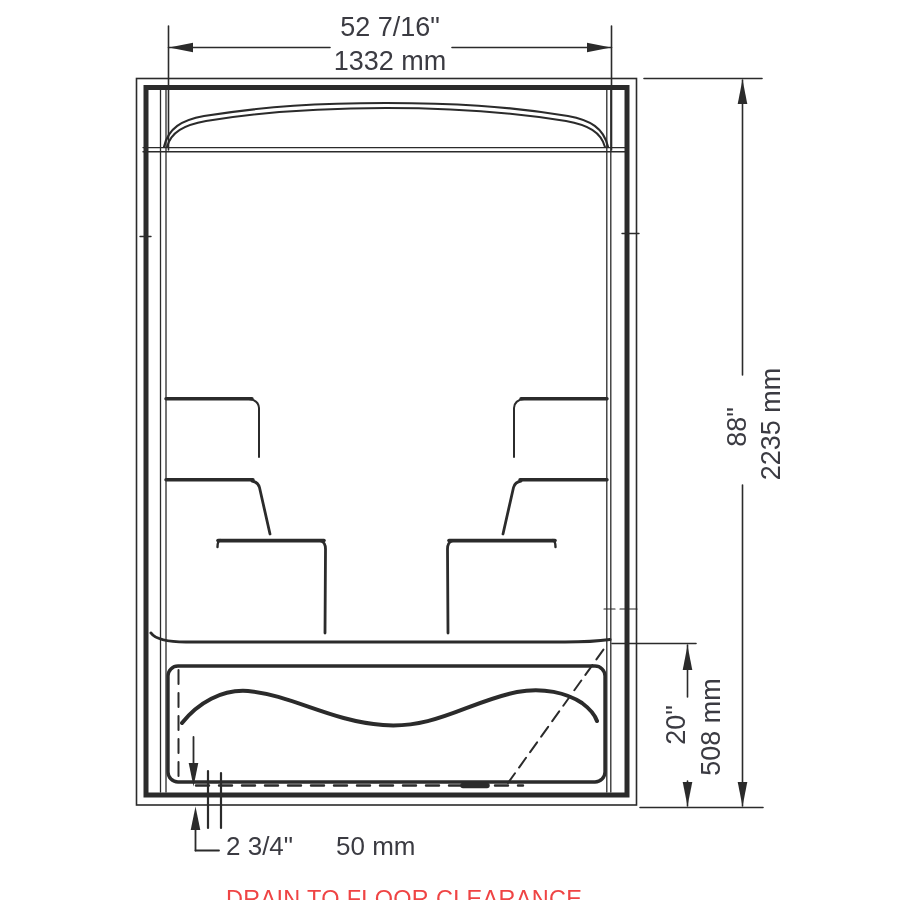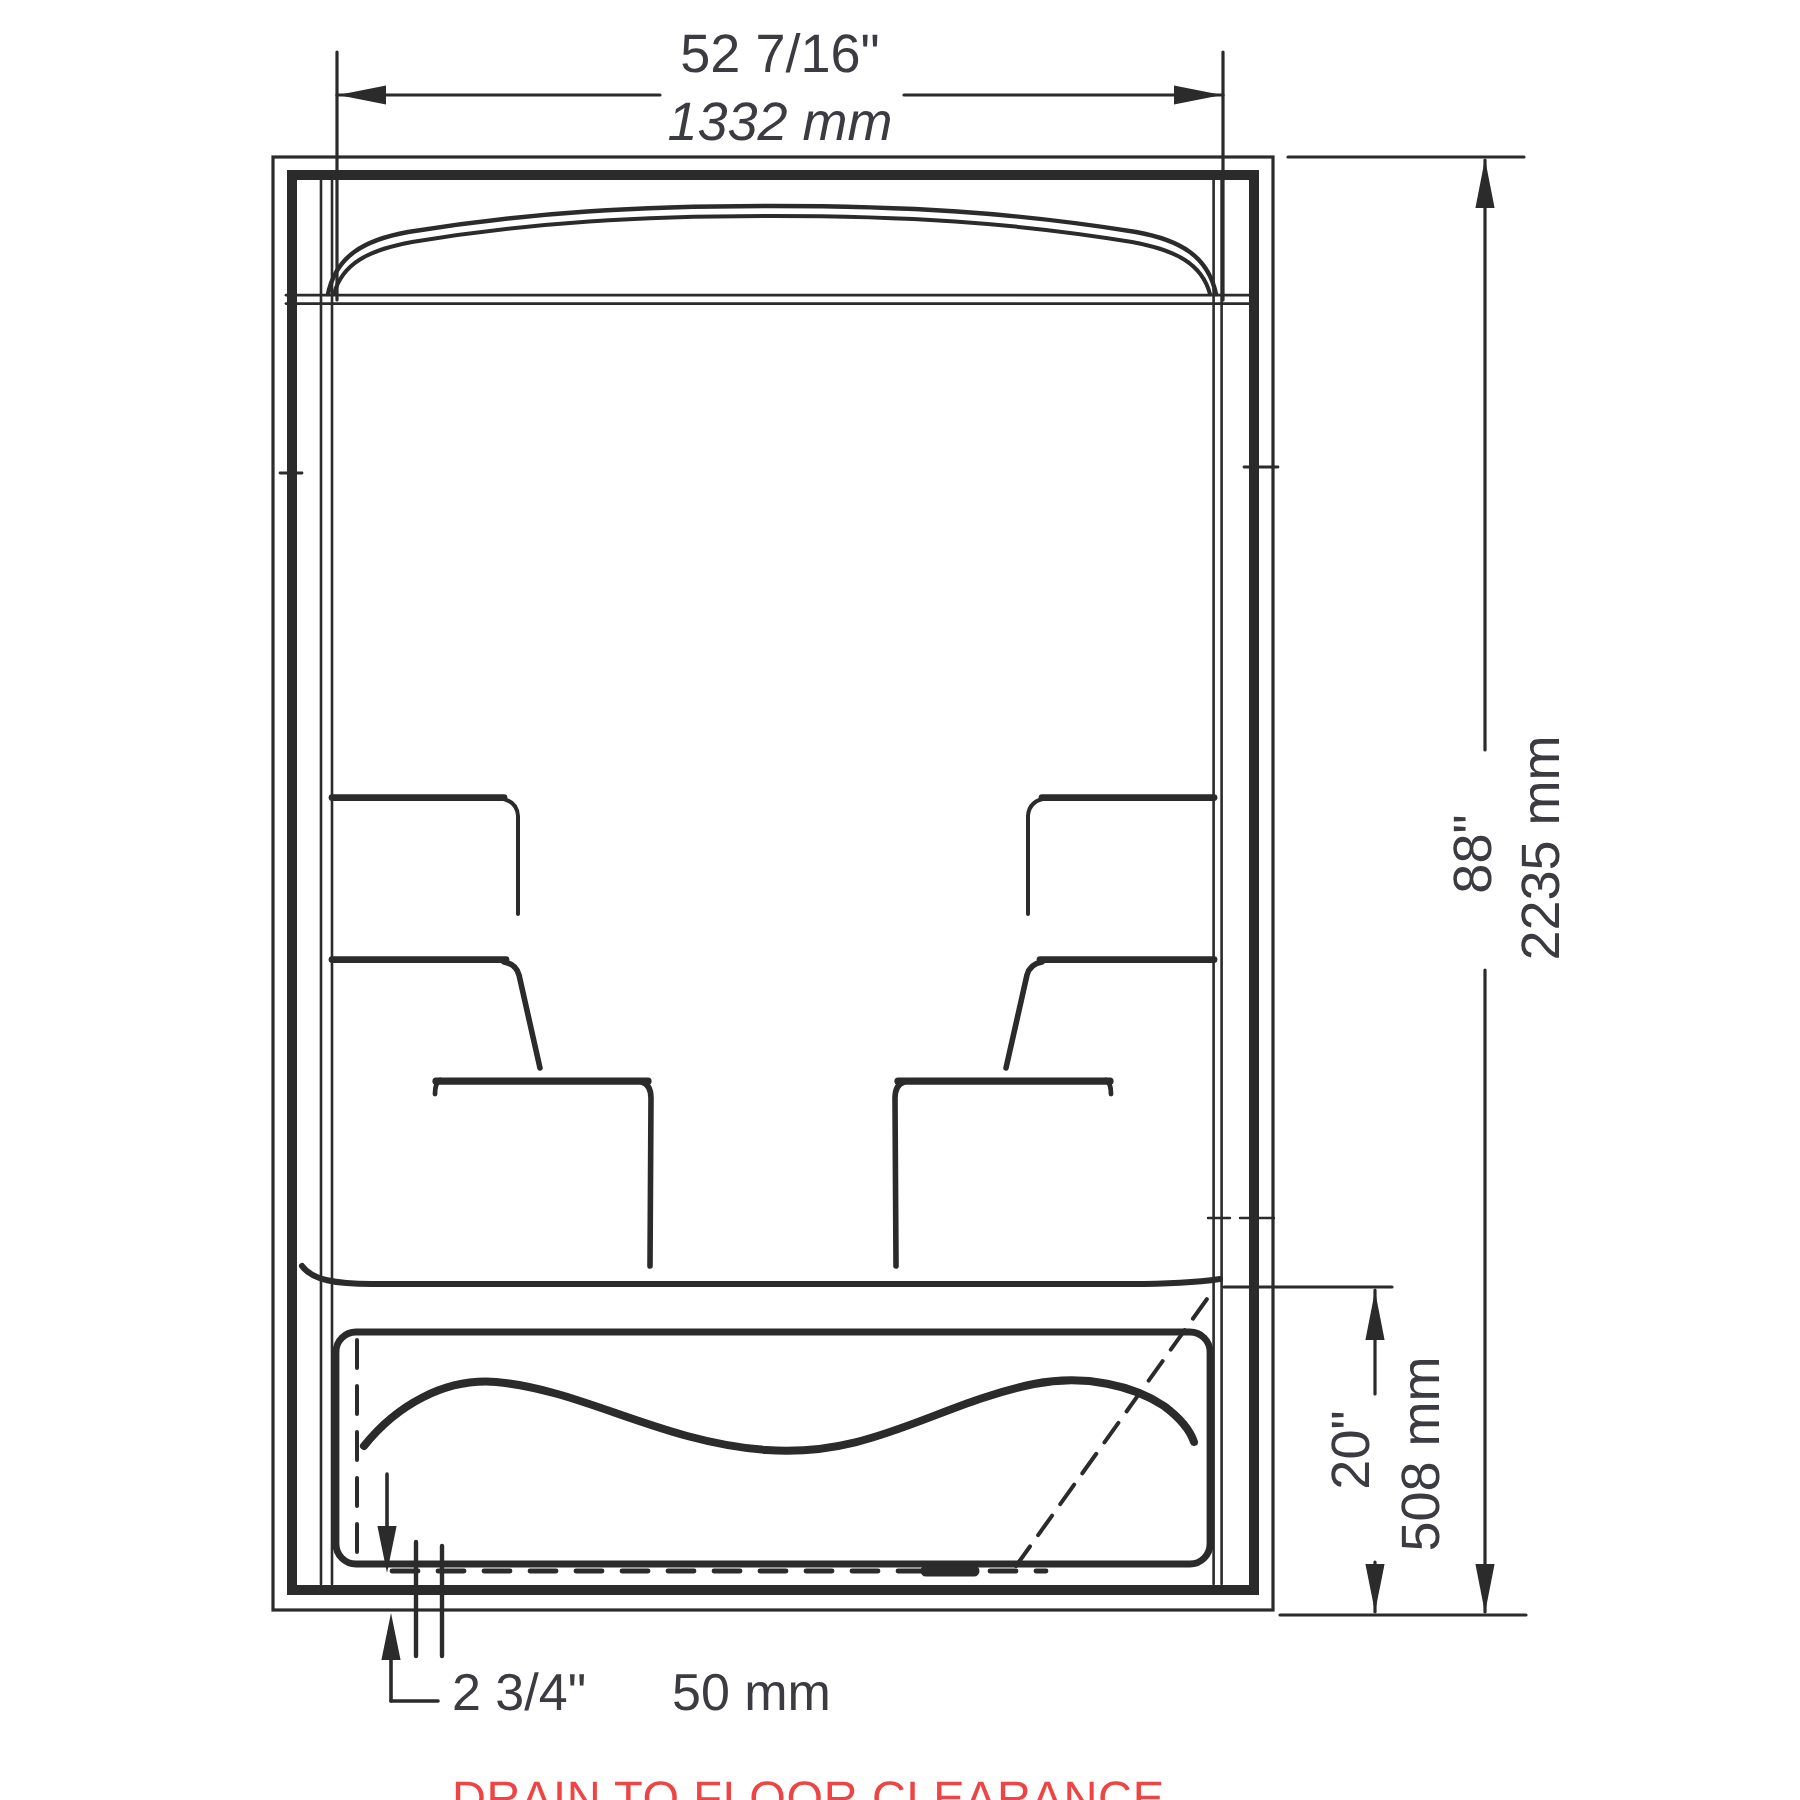--- a/index.html
+++ b/index.html
@@ -141,21 +141,21 @@
       <line x1="193.5" y1="737" x2="193.5" y2="766"></line>
       <polygon points="193.5,786.5 188.7,763 198.3,763" fill="#2b2b2b" stroke="none"></polygon>
       <polygon points="195.5,806.5 190.7,830 200.3,830" fill="#2b2b2b" stroke="none"></polygon>
       <line x1="195.5" y1="828" x2="195.5" y2="850.5"></line>
       <line x1="195.5" y1="850.5" x2="219" y2="850.5"></line>
     </g>
   </svg>
 
   <div class="dim-label" style="left:390px;top:14px;">52 7/16"</div>
 
-  <div class="dim-label" style="left:390px;top:48px;font-style:italic;">1332 mm</div>
+  <div class="dim-label" style="left:390px;top:48px;">1332 mm</div>
 
   <div class="dim-label rot" style="left:737px;top:427px;">88"</div>
 
   <div class="dim-label rot" style="left:771px;top:424px;">2235 mm</div>
 
   <div class="dim-label rot" style="left:676px;top:725px;">20"</div>
 
   <div class="dim-label rot" style="left:711px;top:727px;">508 mm</div>
 
   <div class="drain-label" style="left:226px;top:833px;">2 3/4"</div>

